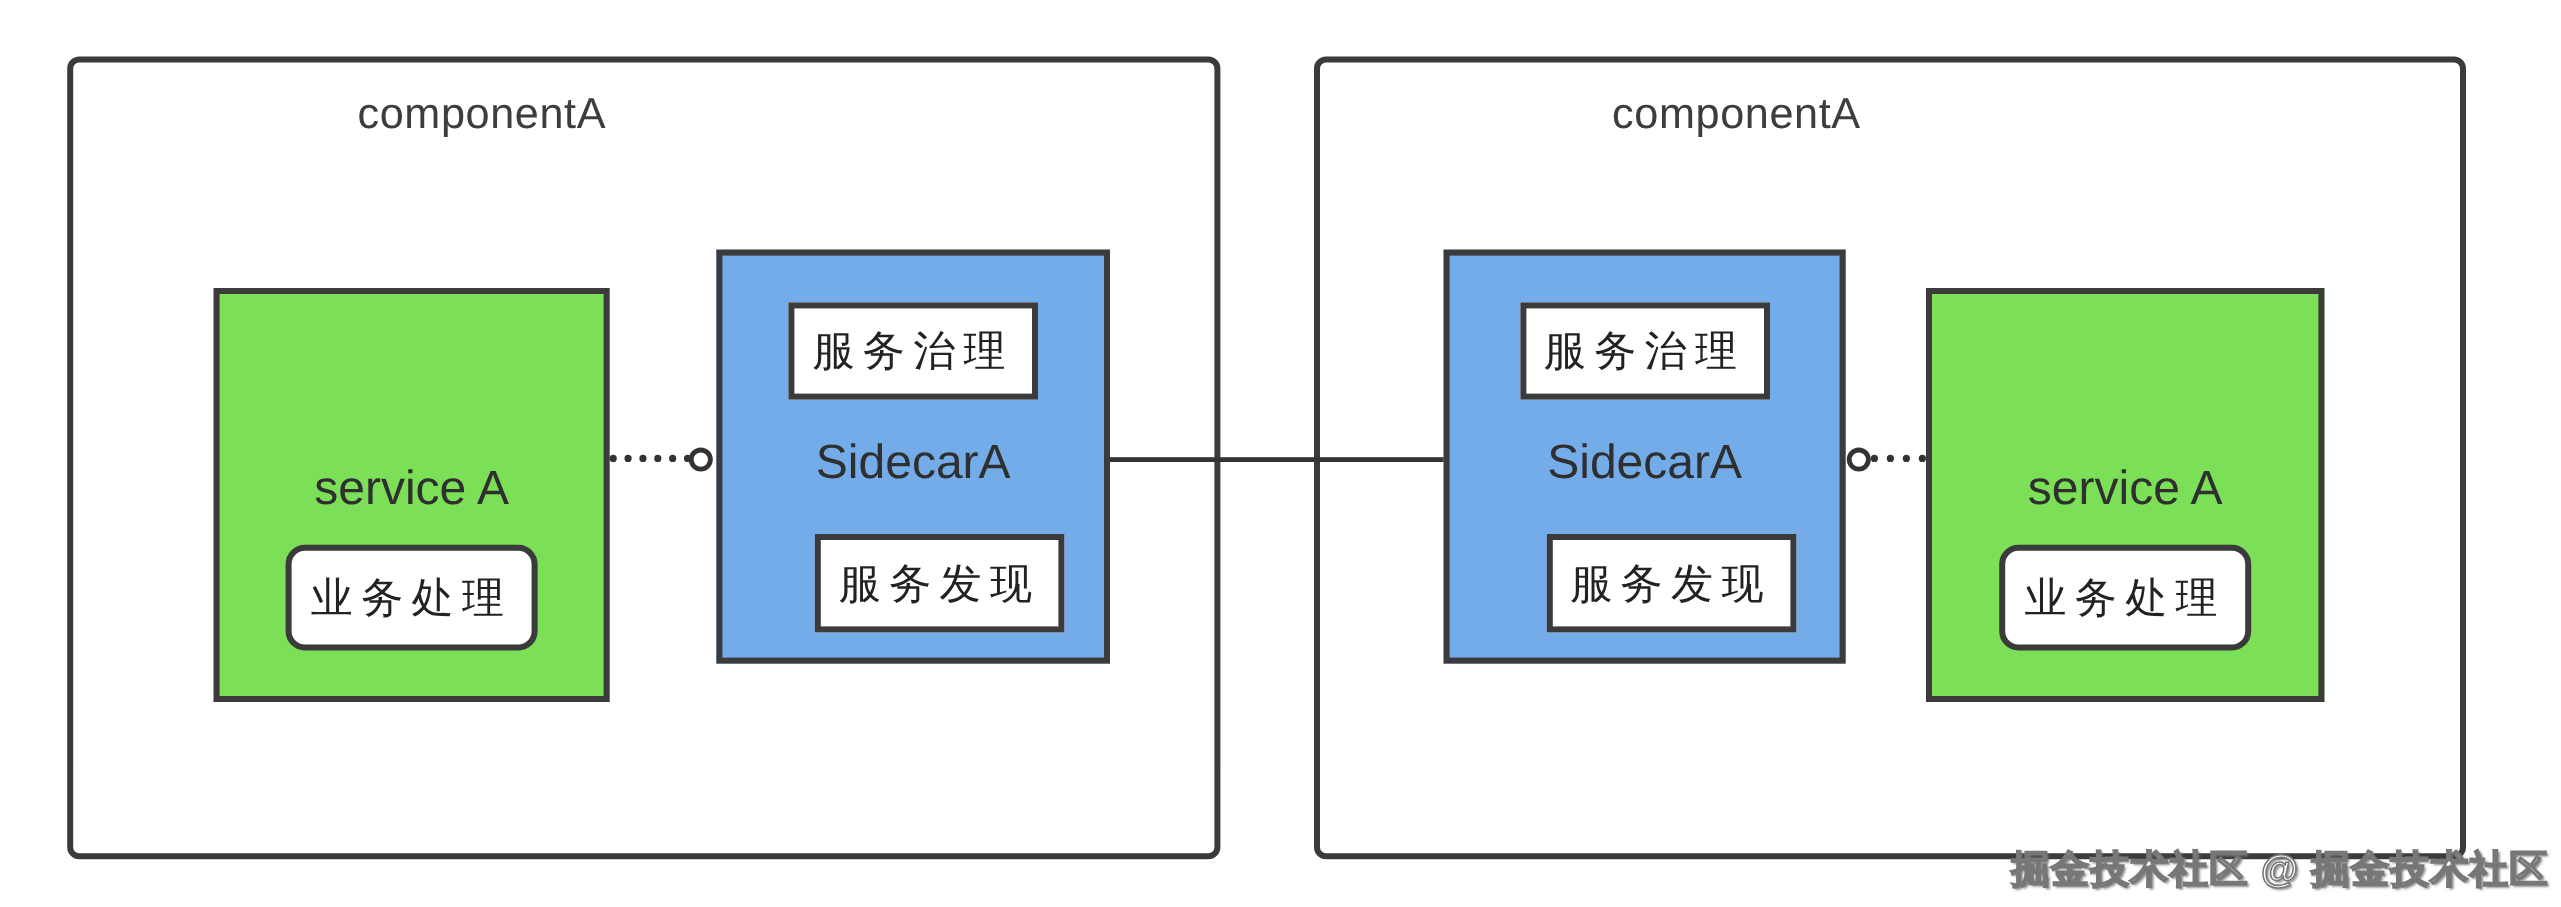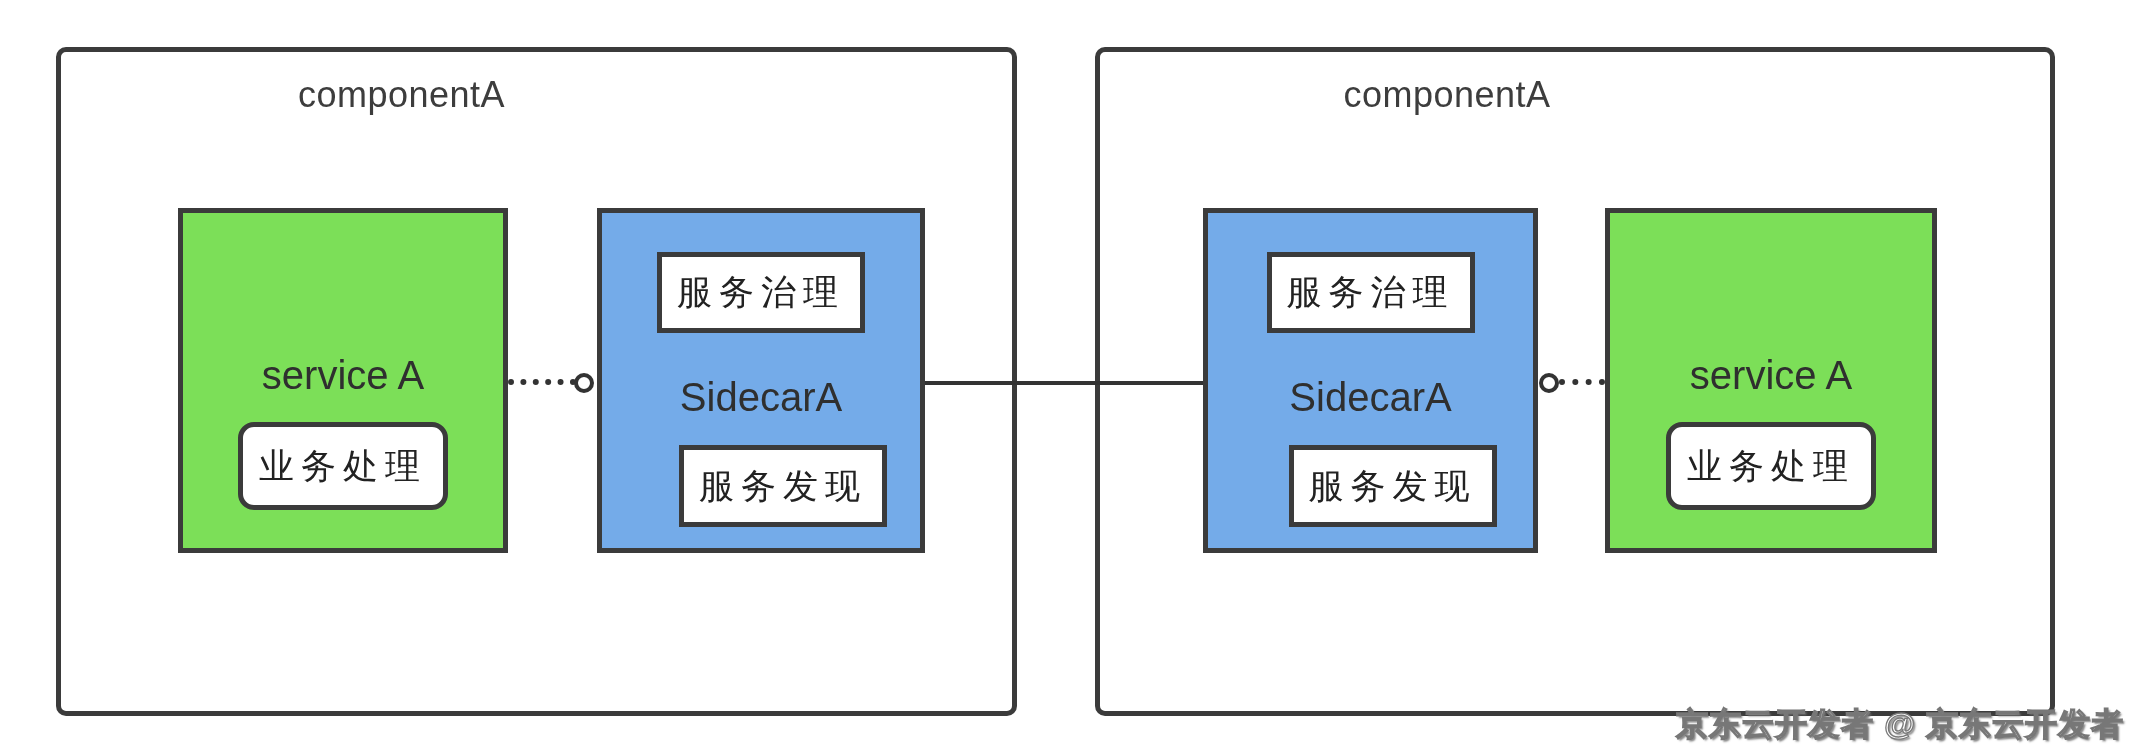--- a/index.html
+++ b/index.html
@@ -12,28 +12,28 @@
     border:5px solid #3b3b3b;border-radius:10px;box-sizing:border-box;
   }
   .component-title{
     position:absolute;top:22px;left:0;width:100%;text-align:center;
     font-size:36px;color:#3d3d3d;letter-spacing:0.5px;
   }
   .inner-box{
     position:absolute;top:156px;height:345px;
     border:5px solid #3b3b3b;box-sizing:border-box;
   }
-  .green-box{background:#7cdf58;}
+  .green-box{background:#7cdf58;margin-top:32px;}
   .blue-box{background:#74abe9;padding-left:40px;}
   .inner-label{
     position:absolute;left:0;width:100%;text-align:center;
     font-size:40px;color:#2f2f2f;
   }
   .label-service{top:140px;}
-  .label-sidecar{top:162px;}
+  .label-sidecar{top:150px;}
   .module-box{
     position:absolute;left:50%;transform:translateX(-50%);
     background:#ffffff;border:5px solid #3b3b3b;box-sizing:border-box;
     display:flex;align-items:center;justify-content:center;
     font-size:35px;color:#222222;letter-spacing:7px;white-space:nowrap;
     font-family:"DejaVu Serif","Liberation Serif",serif;
   }
   .service-module{top:209px;width:210px;height:88px;border-radius:16px;}
   .mod-top{top:39px;width:208px;height:81px;}
   .mod-bottom{top:232px;width:208px;height:82px;margin-left:22px;}
@@ -86,15 +86,15 @@
   </div>
 
   <div class="dotted-line" style="left:508px;top:379px;width:68px;"></div>
   <div class="iface-circle" style="left:574px;top:373px;"></div>
 
   <div class="solid-line" style="left:925px;top:381px;width:278px;"></div>
 
   <div class="iface-circle" style="left:1539px;top:373px;"></div>
   <div class="dotted-line" style="left:1559px;top:379px;width:46px;"></div>
 
-  <div class="watermark">京东云开发者 @ 京东云开发者</div>
+  <div class="watermark">掘金技术社区 @ 掘金技术社区</div>
 
 </div>
 
 </body></html>

